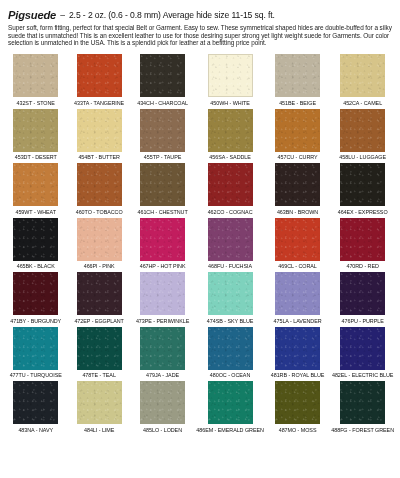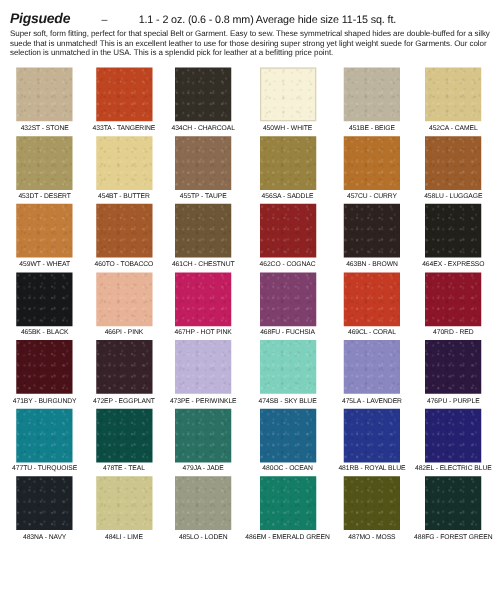--- a/index.html
+++ b/index.html
@@ -27,21 +27,20 @@
   
   .header {
     padding: 9px 2px 0 2px;
   }
   .title-line {
     display: flex;
     align-items: flex-start;
     white-space: nowrap;
     font-size: 9.6px;
     line-height: 12px;
-    gap: 21px;
   }
   .brand {
     font-weight: bold;
     font-style: italic;
     font-size: 11.2px;
     letter-spacing: -0.2px;
   }
   .dash {
     margin: 0 4px;
     font-size: 8.6px;
@@ -117,21 +116,21 @@
 </style>
 </head>
 <body>
 
 <div class="page">
 
   <div class="header">
     <div class="title-line">
       <span class="brand">Pigsuede</span>
       <span class="dash">–</span>
-      <span class="spec">1.1 - 2 oz. (0.6 - 0.8 mm) Average hide size 11-15 sq. ft.</span>
+      <span class="spec">2.5 - 2 oz. (0.6 - 0.8 mm) Average hide size 11-15 sq. ft.</span>
     </div>
     <div class="desc">
       <p>Super soft, form fitting, perfect for that special Belt or Garment. Easy to sew. These symmetrical shaped hides are double-buffed for a silky suede that is unmatched! This is an excellent leather to use for those desiring super strong yet light weight suede for Garments. Our color selection is unmatched in the USA. This is a splendid pick for leather at a befitting price point.</p>
     </div>
   </div>
 
   <div class="grid">
       <div class="cell">
         <div class="swatch" style="background-color: rgb(196, 178, 147);"></div>
         <div class="label">432ST - STONE</div>

